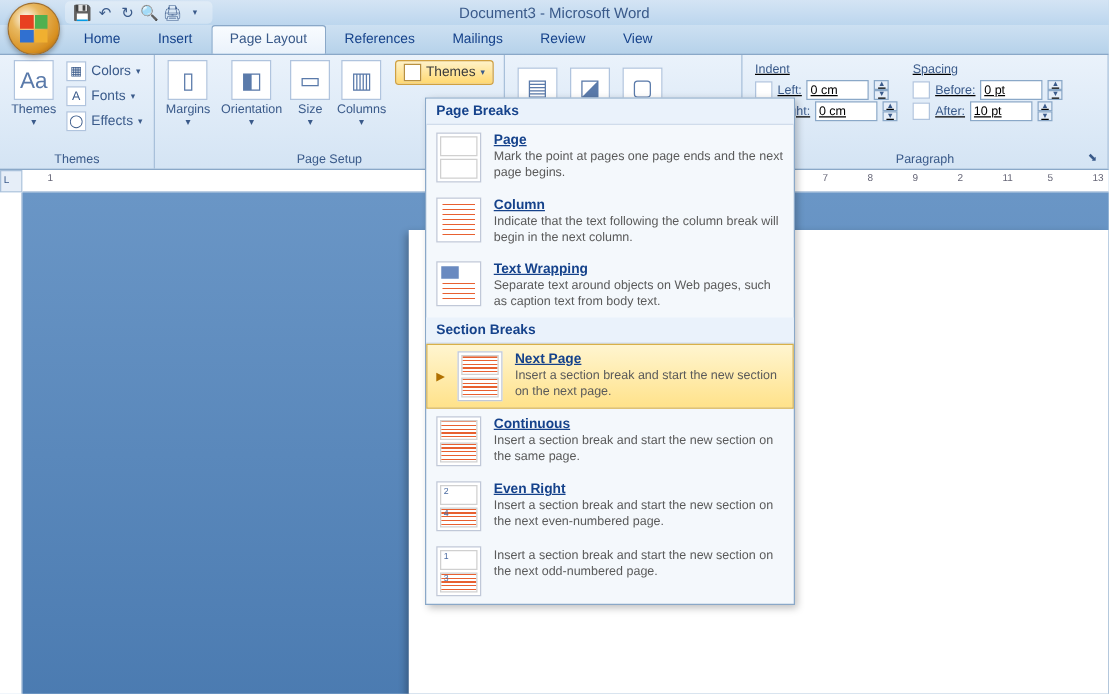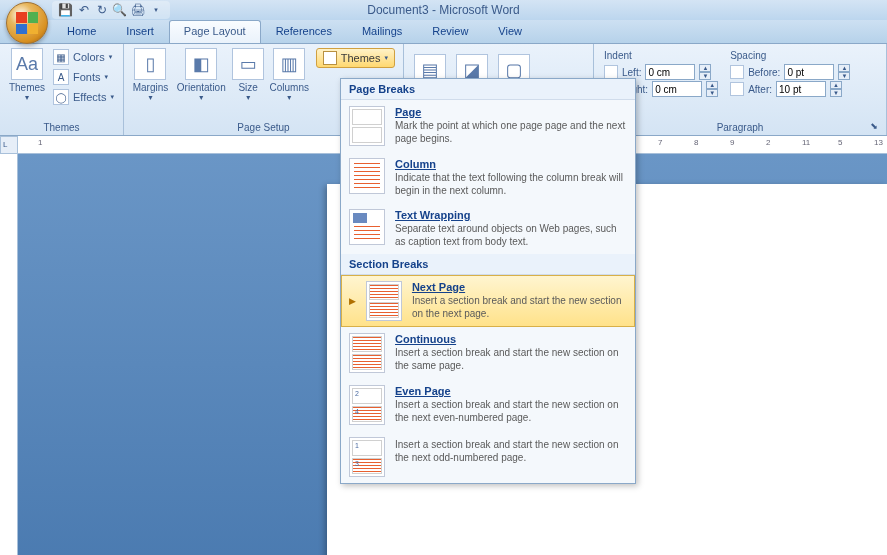--- a/index.html
+++ b/index.html
@@ -29,21 +29,21 @@
 .big-btn { display: flex; flex-direction: column; align-items: center; justify-content: flex-start; width: 46px; padding: 2px; color: #3a5a8a; font-size: 10px; text-align: center; cursor: pointer; }
 .big-btn .ico { width: 32px; height: 32px; background: #fff; border: 1px solid #b0c4de; margin-bottom: 2px; display:flex; align-items:center; justify-content:center; font-size: 18px; color:#5a7aaa;}
 .big-btn .caret { font-size: 8px; }
 
 .small-row { display: flex; align-items: center; padding: 1px 3px; color: #3a5a8a; font-size: 11px; cursor: pointer; gap: 4px;}
 .small-row .ico { width: 16px; height: 16px; display:inline-flex; align-items:center; justify-content:center; border:1px solid #b0c4de; background:#fff; font-size:10px;}
 .caret-s { font-size: 7px; color: #3a5a8a; }
 
 .breaks-btn { background: linear-gradient(#fff2c8,#ffd870); border: 1px solid #d0a040; border-radius: 3px; padding: 2px 6px; display: inline-flex; align-items: center; gap: 4px; font-size: 11px; color: #3a3a3a; cursor:pointer;}
 
-.indent-spacing .col { display: flex; flex-direction: column; gap: 1px; padding: 4px 6px; }
+.indent-spacing .col { display: flex; flex-direction: column; gap: 1px; padding: 4px 6px; text-decoration: underline; }
 .fld { display: flex; align-items: center; gap: 4px; font-size: 10px; color: #3a5a8a;}
 .fld .ico { width: 14px; height: 14px; background:#fff; border:1px solid #b0c4de; display:inline-block;}
 .fld input { width: 50px; height: 16px; font-size: 10px; border: 1px solid #8aa8c8; padding: 0 2px; }
 .spin { width: 12px; height: 16px; display: flex; flex-direction: column; }
 .spin span { flex:1; background:#e6eef8; border:1px solid #8aa8c8; font-size:6px; line-height:6px; text-align:center; color:#3a5a8a; cursor:pointer;}
 
 .workspace { display: flex; height: calc(555px - 20px - 24px - 92px); position: relative;}
 .hruler { height: 18px; background:#fff; border-bottom: 1px solid #a8c0da; position:relative; font-size:8px; color:#667; display:flex; align-items:center; overflow:hidden;}
 .hruler .tick { position:absolute; top:2px; font-size:8px; }
 .lruler { width:18px; background:#fff; border-right:1px solid #a8c0da;}
@@ -252,21 +252,21 @@
 <div class="dropdown">
   <div class="dd-section">Page Breaks</div>
 
   <div class="dd-item twin">
     <div class="thumb">
         <div class="pg"></div>
         <div class="pg"></div>
       </div>
     <div class="tt">
         <div class="h">Page</div>
-        <div class="d">Mark the point at which one page page and the next page begins.</div>
+        <div class="d">Mark the point at pages one page ends and the next page begins.</div>
       </div>
   </div>
 
   <div class="dd-item">
     <div class="thumb">
         <div class="lines"></div>
       </div>
     <div class="tt">
         <div class="h">Column</div>
         <div class="d">Indicate that the text following the column break will begin in the next column.</div>
@@ -312,21 +312,21 @@
   <div class="dd-item twin">
     <div class="thumb">
         <div class="pg" style="position:relative">
           <span style="position:absolute;left:2px;top:1px;font-size:7px;color:#4a6aa0">2</span>
         </div>
         <div class="pg" style="background:repeating-linear-gradient(#e86030 0 1px,transparent 1px 3px);position:relative">
           <span style="position:absolute;left:2px;top:1px;font-size:7px;color:#4a6aa0">4</span>
         </div>
       </div>
     <div class="tt">
-        <div class="h">Even Page</div>
+        <div class="h">Even Right</div>
         <div class="d">Insert a section break and start the new section on the next even-numbered page.</div>
       </div>
   </div>
 
   <div class="dd-item twin">
     <div class="thumb">
         <div class="pg" style="position:relative">
           <span style="position:absolute;left:2px;top:1px;font-size:7px;color:#4a6aa0">1</span>
         </div>
         <div class="pg" style="background:repeating-linear-gradient(#e86030 0 1px,transparent 1px 3px);position:relative">

